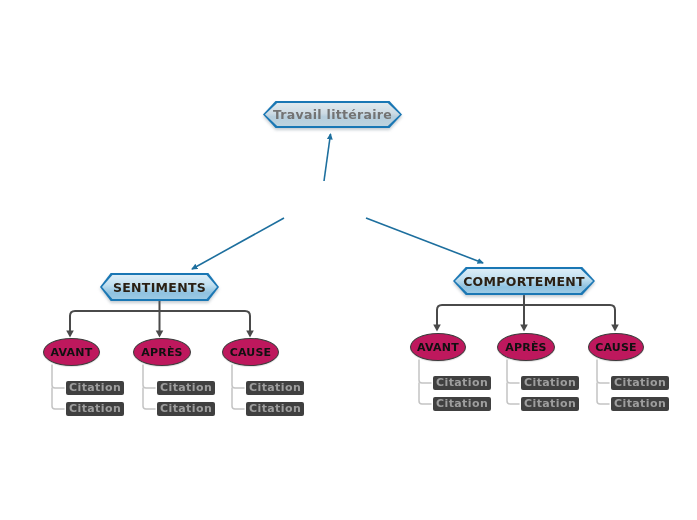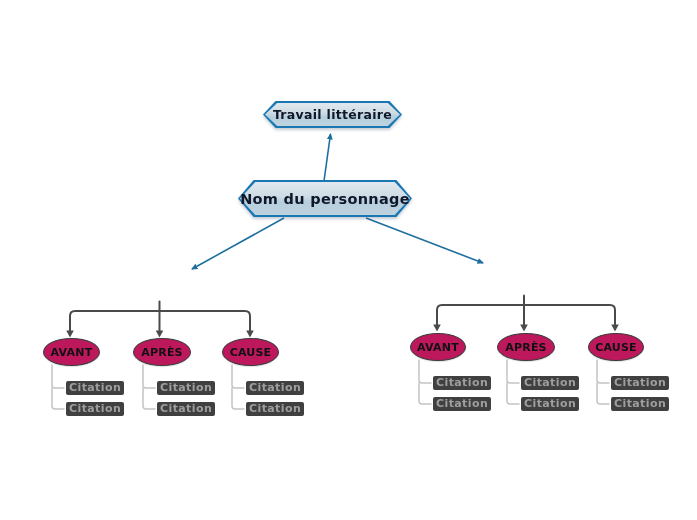--- a/index.html
+++ b/index.html
@@ -12,21 +12,21 @@
   
   .hex{position:absolute;filter:drop-shadow(0 2px 1.5px rgba(90,110,125,.35));}
   .hex .hex-border{position:absolute;left:0;top:0;right:0;bottom:0;background:#1a77b4;
     clip-path:polygon(0% 50%, 9% 0%, 91% 0%, 100% 50%, 91% 100%, 9% 100%);}
   .hex .hex-fill{position:absolute;left:2px;top:2px;right:2px;bottom:2px;
     clip-path:polygon(0% 50%, 9% 0%, 91% 0%, 100% 50%, 91% 100%, 9% 100%);}
   .hex.gray .hex-fill{background:linear-gradient(180deg,#e0e9ee 0%,#cddbe4 45%,#b6cedd 60%,#bfd3de 100%);}
   .hex.blue .hex-fill{background:linear-gradient(180deg,#dcedf7 0%,#c2e0f0 40%,#8fc2e0 75%,#9ccae4 100%);}
   .hex .hex-label{position:absolute;left:0;top:0;right:0;bottom:0;display:flex;
     align-items:center;justify-content:center;font-weight:bold;letter-spacing:.3px;}
-  .hex.gray .hex-label{color:#0f172a;}
+  .hex.gray .hex-label{color:#737373;}
   .hex.blue .hex-label{color:#2b2014;}
 
   
   .oval{position:absolute;background:#be185d;border:1.3px solid #3c3c3c;border-radius:50%;
     display:flex;align-items:center;justify-content:center;
     font-weight:bold;font-size:11px;color:#111;letter-spacing:.2px;
     box-shadow:0 1px 1px rgba(0,0,0,.12);}
 
   
   .citation{position:absolute;height:14px;line-height:14px;font-size:11px;font-weight:bold;
@@ -91,27 +91,32 @@
         <path d="M597,383 V401 Q597,404 600,404 H609"></path>
     </g>
   </svg>
 
   <div class="hex gray" style="left:263px;top:101px;width:139px;height:27px;">
     <div class="hex-border"></div>
     <div class="hex-fill"></div>
     <span class="hex-label" style="font-size:12.5px;">Travail littéraire</span>
   </div>
 
-  <div class="hex gray" style="left:238px;top:180px;width:174px;height:37px;">
+
+  <div class="hex blue" style="left:100px;top:273px;width:119px;height:28px;">
     <div class="hex-border"></div>
     <div class="hex-fill"></div>
-    <span class="hex-label" style="font-size:14.5px;">Nom du personnage</span>
+    <span class="hex-label" style="font-size:12.5px;">SENTIMENTS</span>
   </div>
 
-
+  <div class="hex blue" style="left:453px;top:267px;width:142px;height:28px;">
+    <div class="hex-border"></div>
+    <div class="hex-fill"></div>
+    <span class="hex-label" style="font-size:12.5px;">COMPORTEMENT</span>
+  </div>
 
   <div class="oval" style="left:43px;top:338px;width:55px;height:26px;">AVANT</div>
   <div class="oval" style="left:133px;top:338px;width:56px;height:26px;">APRÈS</div>
   <div class="oval" style="left:222px;top:338px;width:55px;height:26px;">CAUSE</div>
 
   <div class="oval" style="left:410px;top:333px;width:54px;height:26px;">AVANT</div>
   <div class="oval" style="left:497px;top:333px;width:56px;height:26px;">APRÈS</div>
   <div class="oval" style="left:588px;top:333px;width:54px;height:26px;">CAUSE</div>
 
   <div class="citation" style="left:66px;top:381px;">Citation</div>

